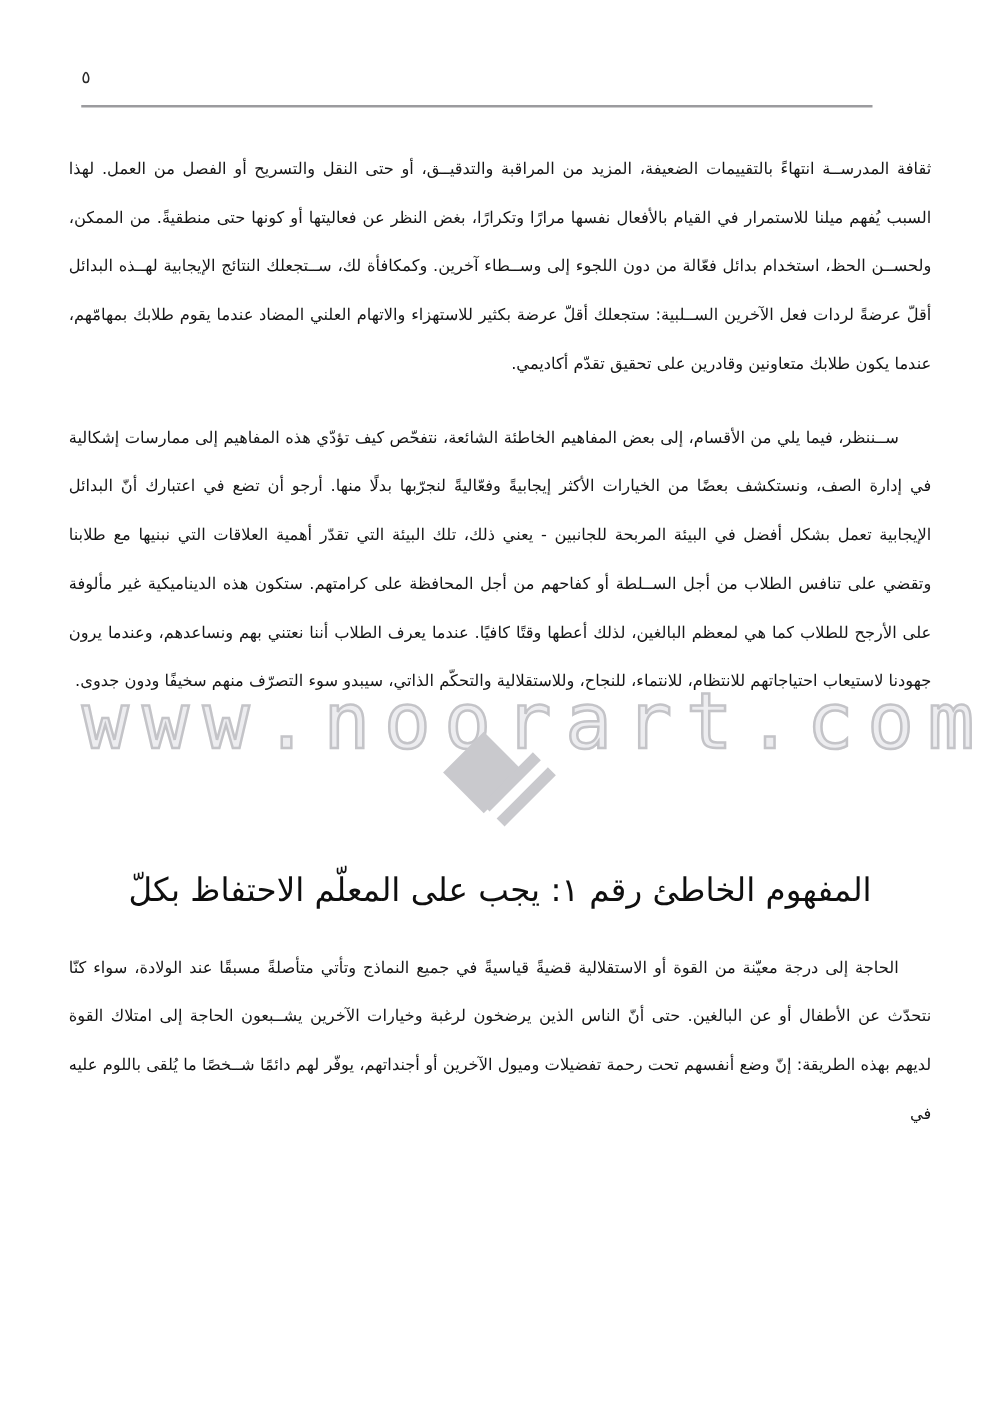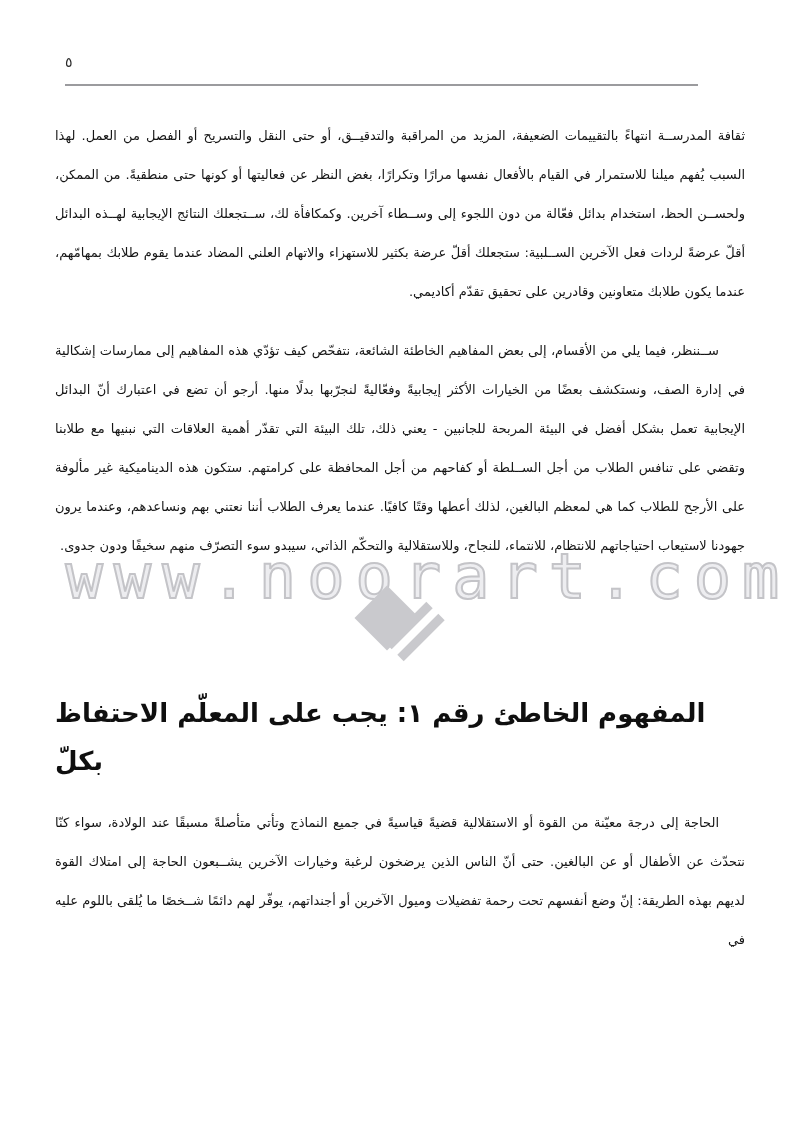--- a/index.html
+++ b/index.html
@@ -89,23 +89,23 @@
   .orn-stripe-2 {
     position: absolute; left: 38px; top: 48px;
     width: 58px; height: 9px;
     background: #c9c9cd;
     transform: rotate(-45deg);
   }
 
   
   .section-heading {
     margin: 22px 0 18px 0;
-    text-align: left;
+    text-align: center;
     font-family: "DejaVu Sans", sans-serif;
-    font-weight: 700;
+    font-weight: 400;
     font-size: 26px;
     line-height: 48px;
     color: #0f0f0f;
   }
 </style>
 </head>
 <body>
 
 <div class="page-header">
   <span class="page-number">٥</span>

